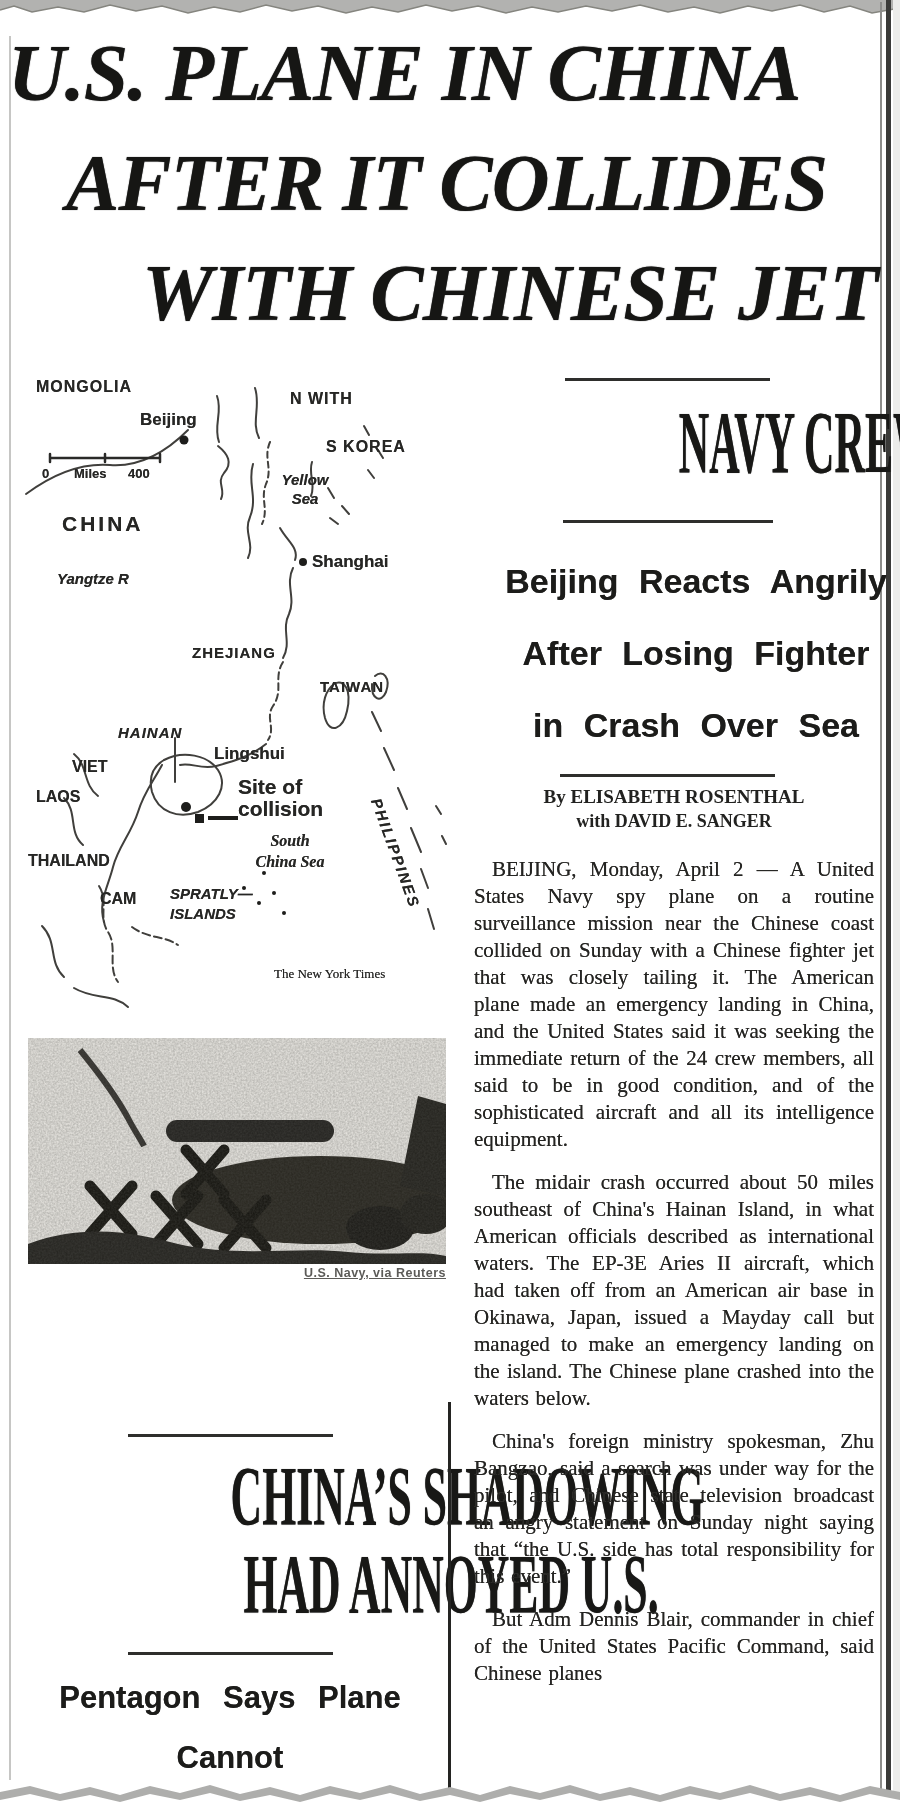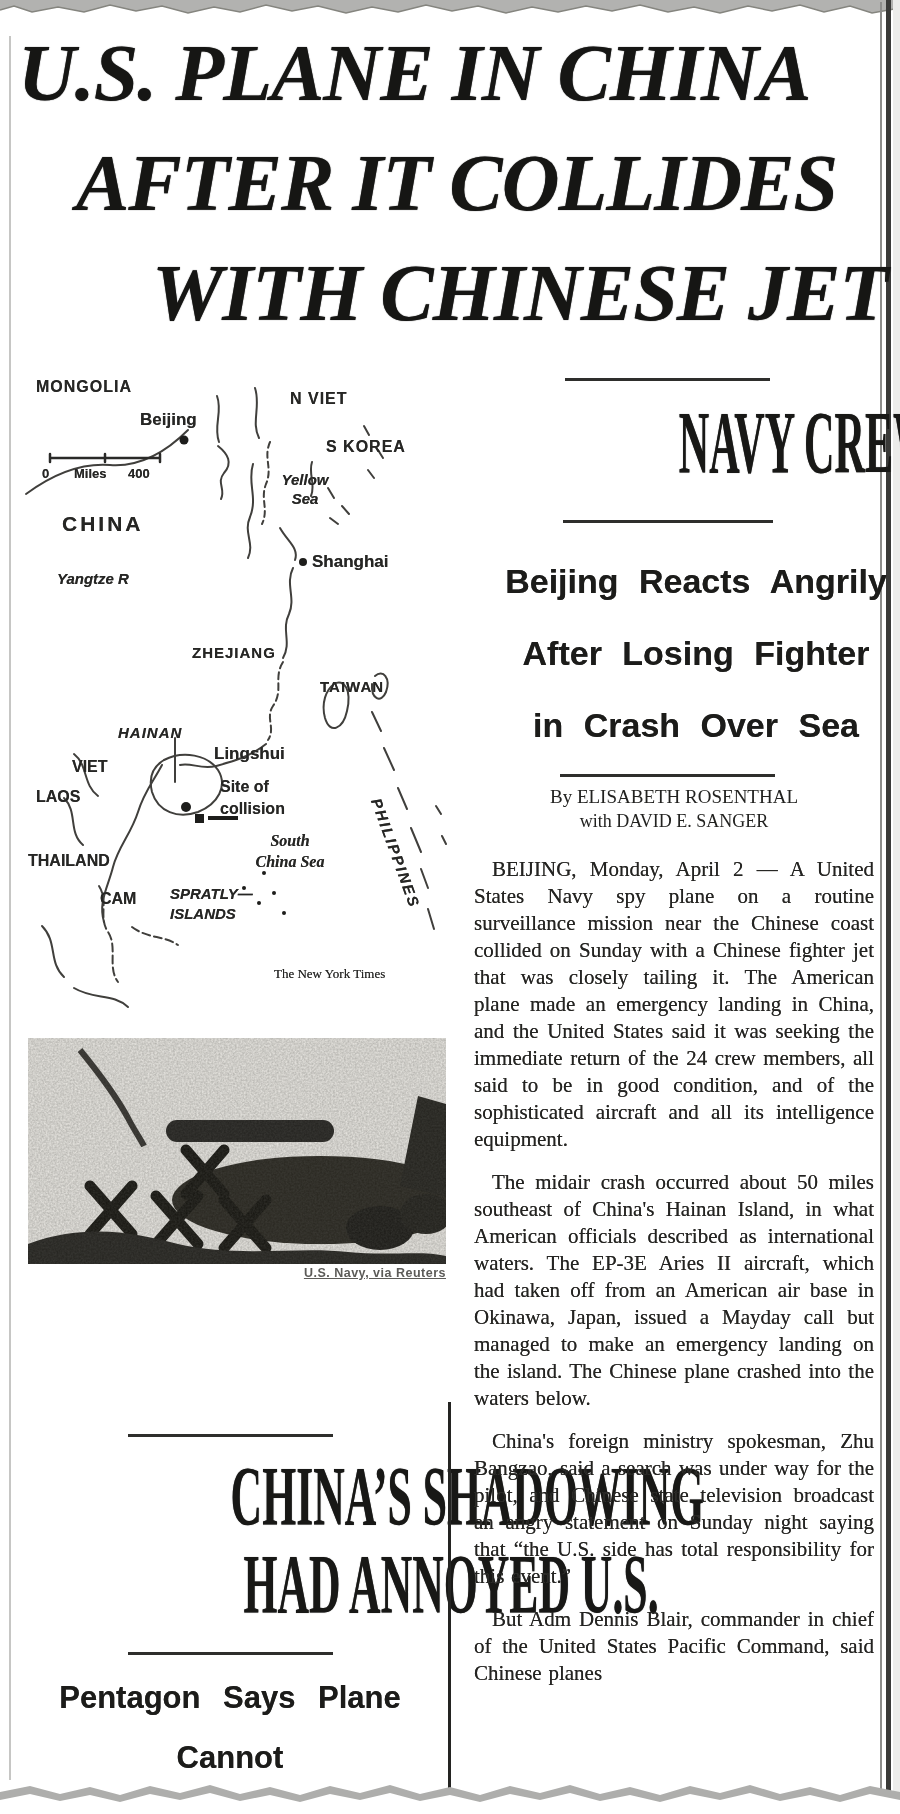--- a/index.html
+++ b/index.html
@@ -2,21 +2,21 @@
 <html><head>
 <meta charset="utf-8">
 <style>
   html,body{margin:0;padding:0;background:#ffffff;}
   #page{position:relative;width:900px;height:1814px;background:#fff;overflow:hidden;
         font-family:"Liberation Serif",serif;color:#1f1f1e;}
   .abs{position:absolute;}
   .serif{font-family:"Liberation Serif",serif;}
 
   
-  .banner{left:18px;top:18px;width:864px;font-style:italic;font-weight:700;
+  .banner{left:8px;top:18px;width:864px;font-style:italic;font-weight:700;
           font-size:80px;line-height:110px;letter-spacing:-1px;color:#161614;
           text-shadow:0 0 1px #3a3a3a;white-space:nowrap;}
   .banner .l2{margin-left:58px;}
   .banner .l3{margin-left:134px;}
 
   
   #map{left:12px;top:366px;width:438px;height:650px;}
   .maplabel{position:absolute;font-family:"Liberation Sans",sans-serif;font-weight:700;
             color:#262624;white-space:nowrap;text-shadow:0 0 0.5px #666;}
   .it{font-style:italic;}
@@ -46,21 +46,21 @@
   .deck2{left:10px;top:1668px;width:440px;text-align:center;font-family:"Liberation Sans",sans-serif;
          font-weight:700;font-size:31px;line-height:60px;color:#1c1c1a;word-spacing:14px;
          text-shadow:0 0 .6px #555;}
 
   
   .navyhead{left:458px;top:390px;width:432px;text-align:center;}
   .navyhead .cond{font-size:86px;transform:scale(0.49,1.04);}
   .deck1{left:480px;top:545px;width:432px;text-align:center;font-family:"Liberation Sans",sans-serif;
          font-weight:700;font-size:34px;line-height:72px;color:#1c1c1a;word-spacing:11px;
          text-shadow:0 0 .6px #555;}
-  .byline{left:458px;width:432px;text-align:center;font-weight:400;color:#222220;}
+  .byline{left:458px;width:432px;text-align:center;font-weight:700;color:#222220;}
   .byline.b1{top:786px;font-size:19px;}
   .byline.b2{top:811px;font-size:18px;}
   .article{left:458px;top:840px;width:432px;height:948px;overflow:hidden;
            font-size:21px;line-height:27px;text-align:justify;color:#242422;
            word-spacing:1.5px;text-shadow:0 0 .6px #55524e;}
   .article p{margin:16px;text-indent:18px;}
 
   .coldivider{left:448px;top:1402px;width:3px;height:396px;background:#242422;}
 
   
@@ -127,36 +127,36 @@
         <circle cx="232" cy="522" r="2"></circle>
           <circle cx="247" cy="537" r="2"></circle>
           <circle cx="262" cy="527" r="2"></circle>
         <circle cx="252" cy="507" r="2"></circle>
           <circle cx="272" cy="547" r="2"></circle>
       </g>
     </svg>
 
     <div class="maplabel" style="left:24px;top:12px;font-size:16px;letter-spacing:1px">MONGOLIA</div>
     <div class="maplabel" style="left:128px;top:44px;font-size:17px">Beijing</div>
-    <div class="maplabel" style="left:278px;top:24px;font-size:16px;letter-spacing:1px">N VIET</div>
+    <div class="maplabel" style="left:278px;top:24px;font-size:16px;letter-spacing:1px">N WITH</div>
     <div class="maplabel" style="left:314px;top:72px;font-size:16px;letter-spacing:1px">S KOREA</div>
     <div class="maplabel it ctr" style="left:258px;top:104px;width:70px;font-size:15px;line-height:19px">
       <div>Yellow</div>
       <div>Sea</div>
     </div>
     <div class="maplabel" style="left:50px;top:146px;font-size:21px;letter-spacing:3px">CHINA</div>
     <div class="maplabel it" style="left:45px;top:204px;font-size:15px">Yangtze R</div>
     <div class="maplabel" style="left:300px;top:186px;font-size:17px">Shanghai</div>
     <div class="maplabel" style="left:180px;top:278px;font-size:15px;letter-spacing:1px">ZHEJIANG</div>
     <div class="maplabel" style="left:308px;top:312px;font-size:15px;letter-spacing:1px">TAIWAN</div>
     <div class="maplabel it" style="left:106px;top:358px;font-size:15px;letter-spacing:1px">HAINAN</div>
     <div class="maplabel" style="left:202px;top:378px;font-size:17px">Lingshui</div>
     <div class="maplabel" style="left:60px;top:392px;font-size:16px">VIET</div>
     <div class="maplabel" style="left:24px;top:422px;font-size:16px">LAOS</div>
-    <div class="maplabel" style="left:208px;top:410px;font-size:16px;line-height:22px">
+    <div class="maplabel" style="left:226px;top:410px;font-size:21px;line-height:22px">
       <div>Site of</div>
       <div>collision</div>
     </div>
     <div class="maplabel it ctr serif" style="left:228px;top:464px;width:100px;font-size:16px;line-height:21px;font-family:'Liberation Serif',serif">
       <div>South</div>
       <div>China Sea</div>
     </div>
     <div class="maplabel" style="left:16px;top:486px;font-size:16px">THAILAND</div>
     <div class="maplabel" style="left:88px;top:524px;font-size:16px">CAM</div>
     <div class="maplabel it" style="left:158px;top:518px;font-size:15px;line-height:20px">

